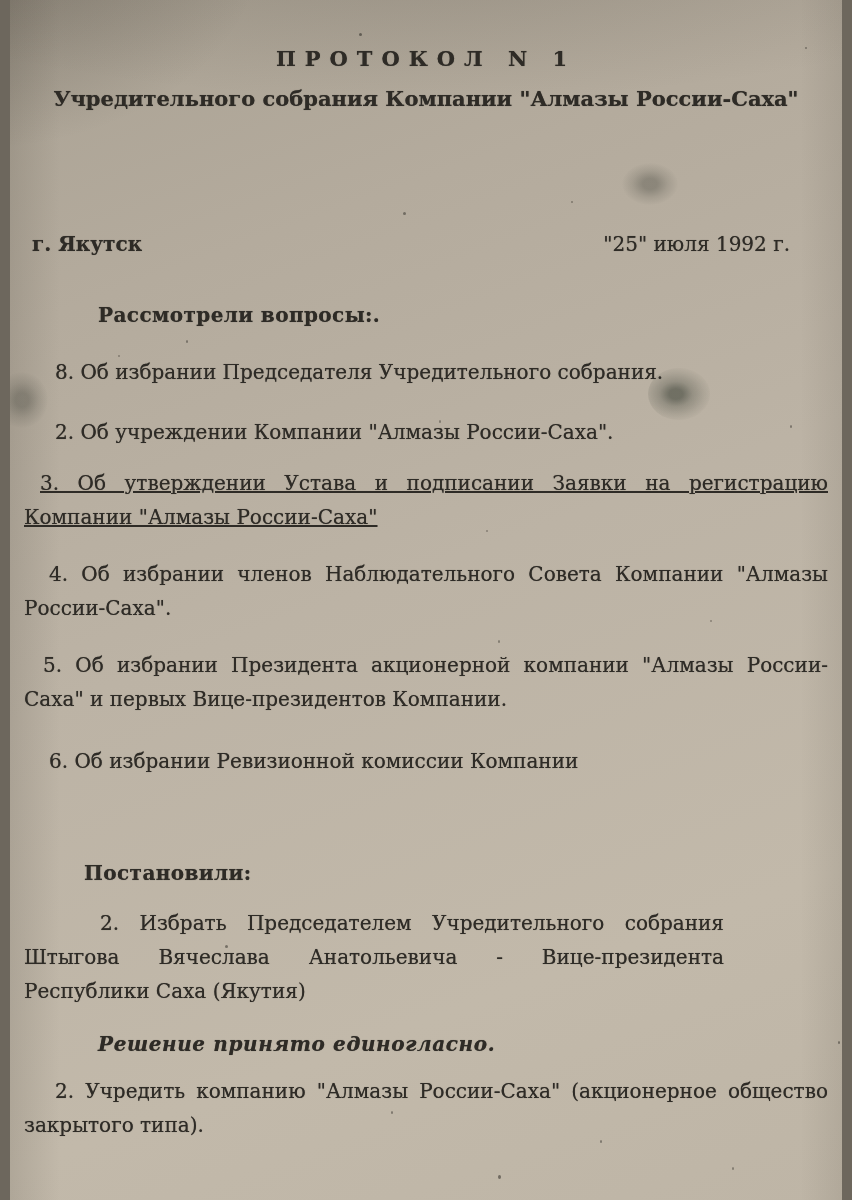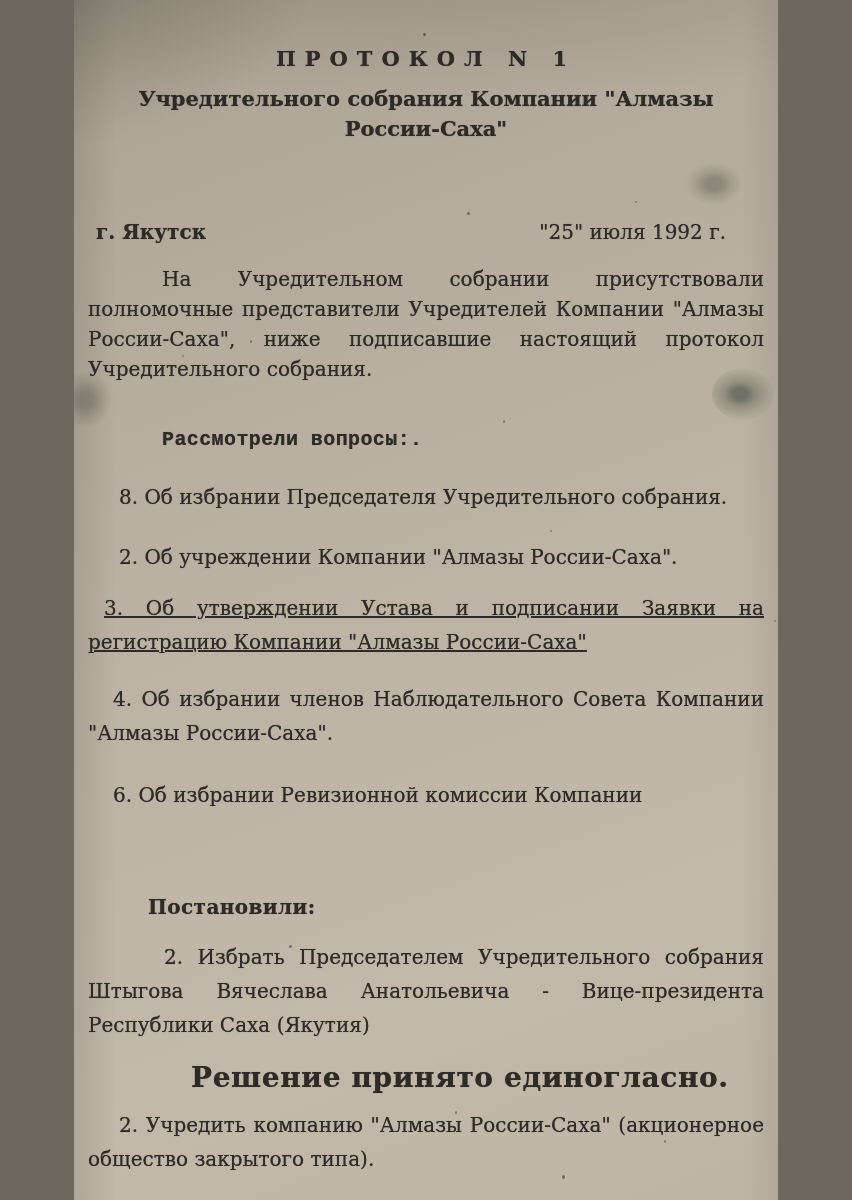--- a/index.html
+++ b/index.html
@@ -1,18 +1,18 @@
 <!DOCTYPE html>
 <html><head>
 <meta charset="utf-8">
 <style>
   html, body { margin: 0; padding: 0; background: #6d675d; }
   .scan {
     position: relative;
-    width: 704px;
+    width: 832px;
     height: 1200px;
     margin: 0 auto;
     overflow: hidden;
     background:
       radial-gradient(ellipse 420px 300px at -40px -60px, rgba(48,43,36,0.34), rgba(48,43,36,0) 70%),
       radial-gradient(ellipse 900px 240px at 50% -80px, rgba(55,50,42,0.22), rgba(55,50,42,0) 75%),
       linear-gradient(to right, rgba(60,55,46,0.14) 0, rgba(60,55,46,0) 6%),
       linear-gradient(to left, rgba(60,55,46,0.10) 0, rgba(60,55,46,0) 5%),
       linear-gradient(160deg, #aaa294 0%, #b4ab9d 22%, #bcb3a5 48%, #c2b9aa 78%, #beb5a6 100%);
     font-family: "DejaVu Serif", "Liberation Serif", serif;
@@ -31,21 +31,21 @@
     line-height: 30px;
   }
   .subtitle {
     margin-top: 10px;
     text-align: center;
     font-size: 21px;
     font-weight: bold;
     line-height: 30px;
   }
   .meta-row {
-    margin-top: 73px;
+    margin-top: 115px;
     display: flex;
     justify-content: space-between;
     align-items: baseline;
     font-size: 20px;
     line-height: 30px;
   }
   .place { font-weight: bold; padding-left: 8px; }
   .date { margin-right: 38px; }
   .intro {
     margin-top: 17px;
@@ -54,46 +54,46 @@
     text-align: justify;
     text-indent: 74px;
   }
   .agenda-heading {
     margin-top: 41px;
     margin-left: 74px;
     font-size: 20px;
     font-weight: bold;
     line-height: 30px;
     letter-spacing: 0.4px;
-    font-family: Liberation Mono, monospace;
   }
   .item { font-size: 20px; line-height: 34px; text-align: justify; }
   .i1 { margin-top: 25px; text-indent: 31px; }
   .i2 { margin-top: 26px; text-indent: 31px; }
   .i3 { margin-top: 17px; text-indent: 16px; text-decoration: underline; }
   .i4 { margin-top: 23px; text-indent: 25px; }
   .i5 { margin-top: 23px; text-indent: 19px; }
   .i6 { margin-top: 28px; text-indent: 25px; }
   .resolutions-heading {
     margin-top: 80px;
     margin-left: 60px;
     font-size: 20px;
     font-weight: bold;
     line-height: 30px;
     letter-spacing: 0.4px;
   }
   .r1 { margin-top: 18px; text-indent: 76px; max-width: 700px; }
   .r2 { margin-top: 15px; text-indent: 31px; }
   .decision {
     margin-top: 21px;
-    margin-left: 103px;
-    font-size: 28px;
+    margin-left: 74px;
+    font-size: 20px;
     font-weight: bold;
     line-height: 30px;
     letter-spacing: 0.6px;
+    font-style: italic;
   }
   
   .noise { position: absolute; z-index: 1; }
   .dot { position: absolute; background: #45413a; border-radius: 50%; }
   .blot {
     position: absolute;
     border-radius: 50%;
     background: radial-gradient(ellipse at 45% 50%,
       rgba(52,58,48,0.55) 0 14%,
       rgba(52,58,48,0.28) 34%,
@@ -143,28 +143,28 @@
 
     <h1 class="title txt">ПРОТОКОЛ N 1</h1>
 
     <h2 class="subtitle txt">Учредительного собрания Компании "Алмазы России-Саха"</h2>
 
     <div class="meta-row">
       <span class="place txt">г. Якутск</span>
       <span class="date txt">"25" июля 1992 г.</span>
     </div>
 
-    <p class="intro txt">На Учредительном собрании присутствовали полномочные представители Учредителей Компании "Алмазы России-Саха", ниже подписавшие настоящий протокол Учредительного собрания.</p>
 
     <p class="agenda-heading txt">Рассмотрели вопросы:.</p>
 
     <p class="item i1 txt">8. Об избрании Председателя Учредительного собрания.</p>
     <p class="item i2 txt">2. Об учреждении Компании "Алмазы России-Саха".</p>
     <p class="item i3 txt">3. Об утверждении Устава и подписании Заявки на регистрацию Компании "Алмазы России-Саха"</p>
     <p class="item i4 txt">4. Об избрании членов Наблюдательного Совета Компании "Алмазы России-Саха".</p>
+    <p class="item i5 txt">5. Об избрании Президента акционерной компании "Алмазы России-Саха" и первых Вице-президентов Компании.</p>
     <p class="item i6 txt">6. Об избрании Ревизионной комиссии Компании</p>
 
     <p class="resolutions-heading txt">Постановили:</p>
 
     <p class="item r1 txt">2. Избрать Председателем Учредительного собрания Штыгова Вячеслава Анатольевича - Вице-президента Республики Саха (Якутия)</p>
     <p class="decision txt">Решение принято единогласно.</p>
 
     <p class="item r2 txt">2. Учредить компанию "Алмазы России-Саха" (акционерное общество закрытого типа).</p>
 
   </div>

